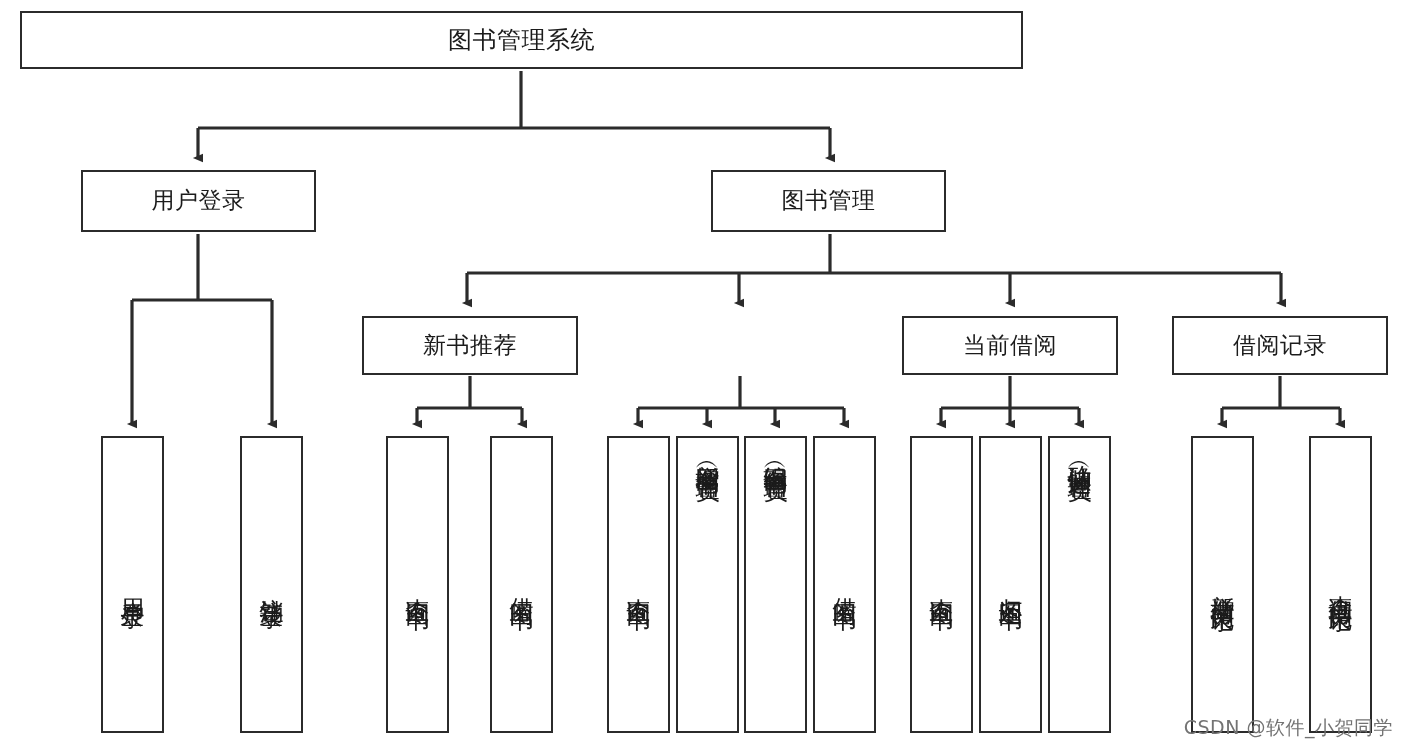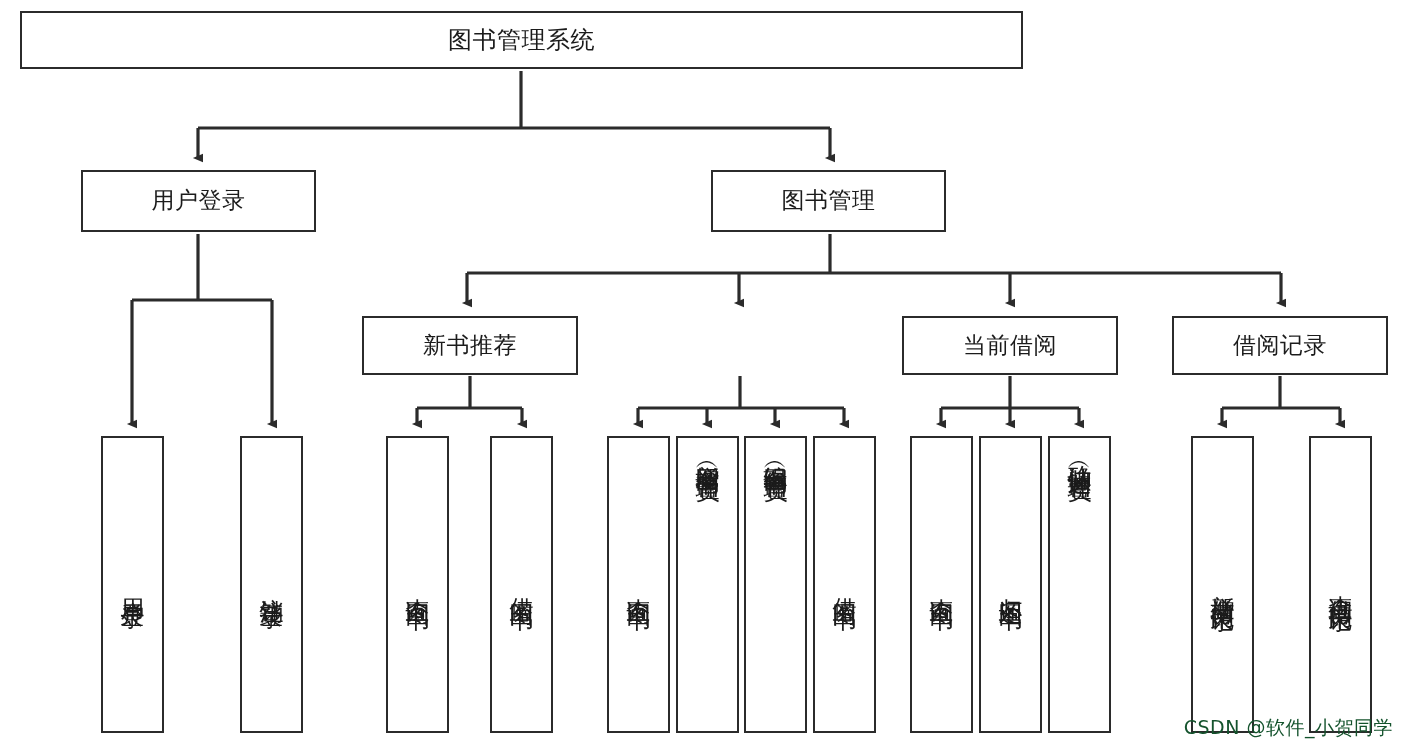--- a/index.html
+++ b/index.html
@@ -64,21 +64,21 @@
   }
   .node.v.centered {
     align-items: center;
     padding-top: 0;
   }
   .watermark {
     position: absolute;
     right: 12px;
     bottom: 6px;
     font-size: 19px;
-    color: #14532d;
+    color: #737373;
     white-space: nowrap;
     letter-spacing: 0.5px;
   }
 </style>
 </head>
 <body>
 
 <div id="canvas">
 
   <svg class="edges" viewBox="0 0 1405 747">

